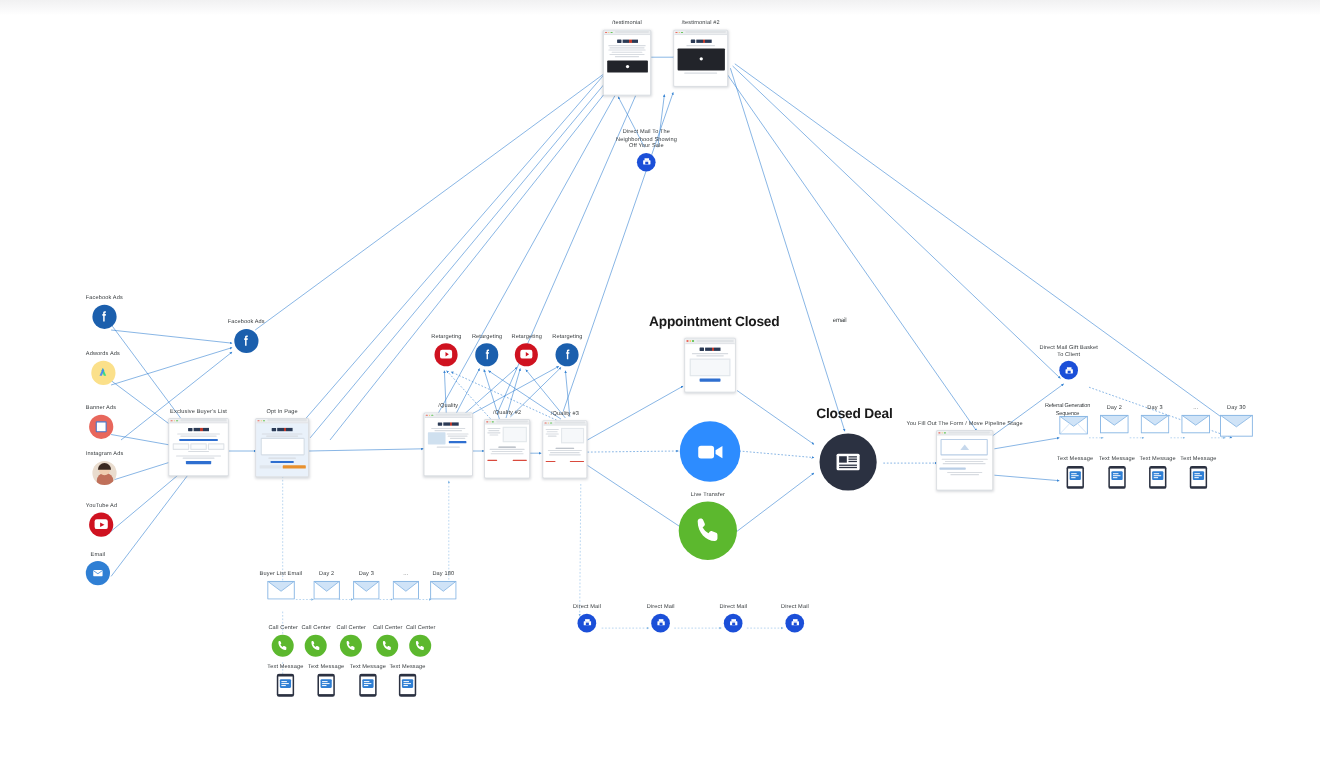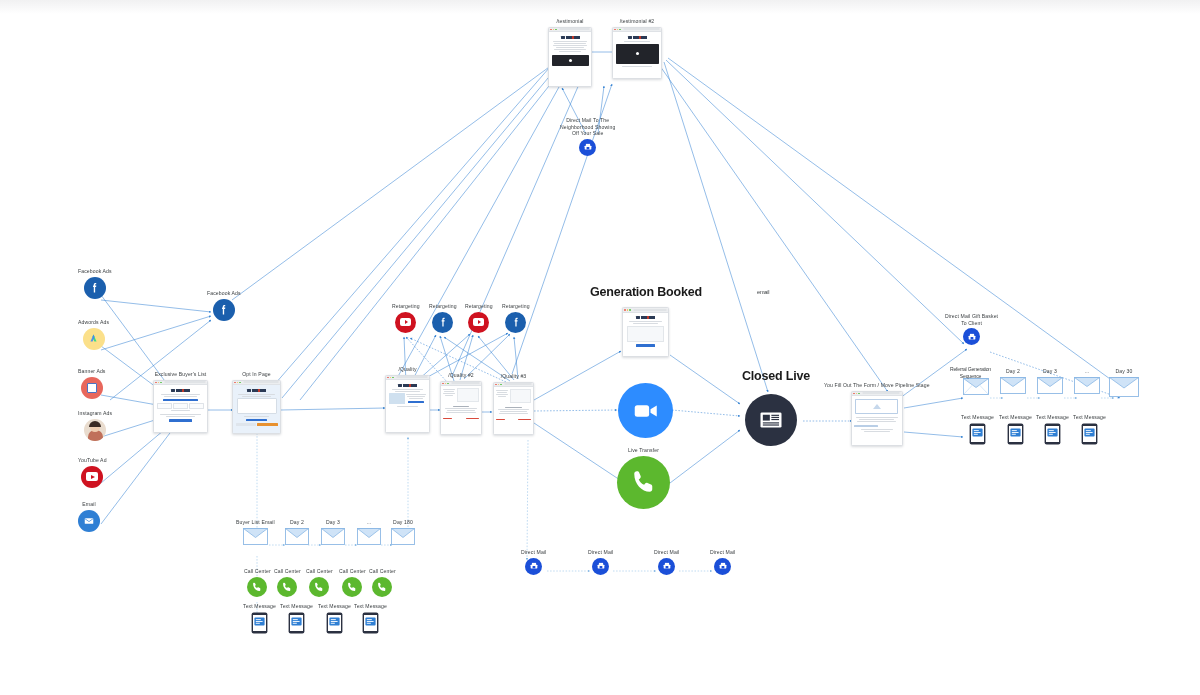--- a/index.html
+++ b/index.html
@@ -530,21 +530,21 @@
 Off Your Sale</div>
     <div class="circ" style="width:17px;height:17px;background:#1b4fd8;">
       <svg width="10" height="10" viewBox="0 0 24 24">
         <rect x="4" y="9" width="16" height="9" rx="1" fill="#fff"></rect>
         <rect x="7" y="4.5" width="10" height="5" fill="#fff"></rect>
         <rect x="8.6" y="12" width="6.6" height="5.6" fill="#1b4fd8"></rect>
       </svg>
     </div>
   </div>
 
-  <div class="bigtitle" style="left:590px; top:285px; font-size:12.5px;">Generation Booked</div>
+  <div class="bigtitle" style="left:590px; top:285px; font-size:12.5px;">Appointment Closed</div>
 
   <div class="node" style="left:622px; top:307px;">
     <div class="browser" style="width:47px;height:50px;">
       <div class="bbar">
         <span class="dot d1"></span>
           <span class="dot d2"></span>
           <span class="dot d3"></span>
         <span class="urlbox"></span>
       </div>
       <div class="bbody">
@@ -573,21 +573,21 @@
     <div class="nlabel">Live Transfer</div>
     <div class="circ" style="width:53px;height:53px;background:#5cb82e;">
       <svg width="30" height="30" viewBox="0 0 24 24">
         <path fill="#fff" d="M6.6 3.4c.7 0 1.2.4 1.5 1l1.2 2.8c.3.7.1 1.4-.5 1.9l-1 .8c.9 1.9 2.4 3.4 4.3 4.3l.8-1c.5-.6 1.2-.8 1.9-.5l2.8 1.2c.6.3 1 .8 1 1.5v2.4c0 1.1-.9 2-2 2C10.3 19.8 4.2 13.7 4.2 5.4c0-1.1.9-2 2-2h.4z"></path>
       </svg>
     </div>
   </div>
 
   <div class="bigtitle" style="left:757px; top:289px; font-size:5.6px; font-weight:400; color:#3c4043;">email</div>
 
-  <div class="bigtitle" style="left:742px; top:369px; font-size:12.5px;">Closed Live</div>
+  <div class="bigtitle" style="left:742px; top:369px; font-size:12.5px;">Closed Deal</div>
 
   <div class="node" style="left:745px; top:394px;">
     <div class="circ" style="width:52px;height:52px;background:#2b3141;">
       <svg width="28" height="28" viewBox="0 0 24 24">
         <rect x="3" y="5.5" width="18" height="13" rx="1.2" fill="#fff"></rect>
         <rect x="5" y="7.5" width="6" height="5" fill="#2b3141"></rect>
         <rect x="12.3" y="7.5" width="6.6" height="1" fill="#2b3141"></rect>
         <rect x="12.3" y="9.3" width="6.6" height="1" fill="#2b3141"></rect>
         <rect x="12.3" y="11.1" width="6.6" height="1" fill="#2b3141"></rect>
         <rect x="5" y="14" width="13.9" height="1" fill="#2b3141"></rect>

